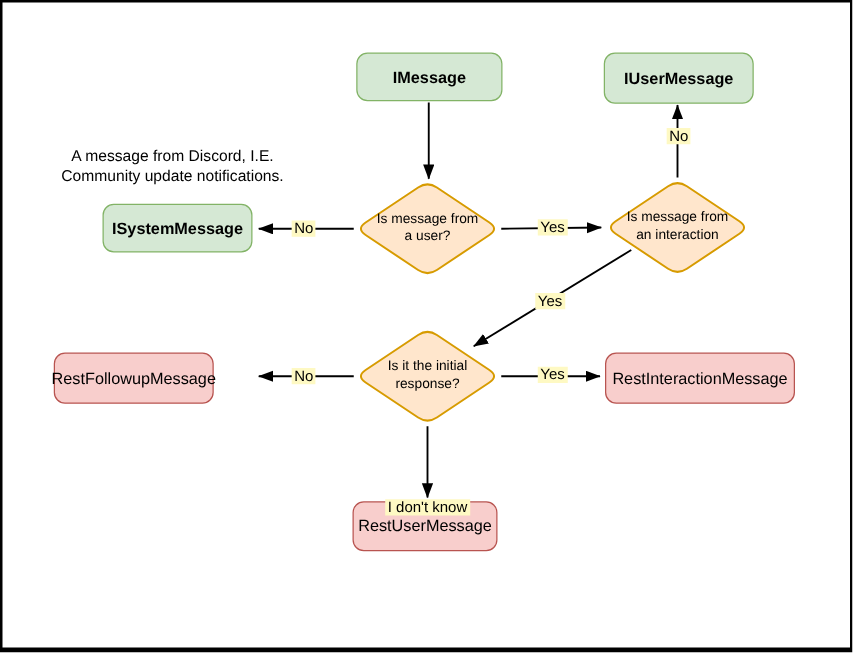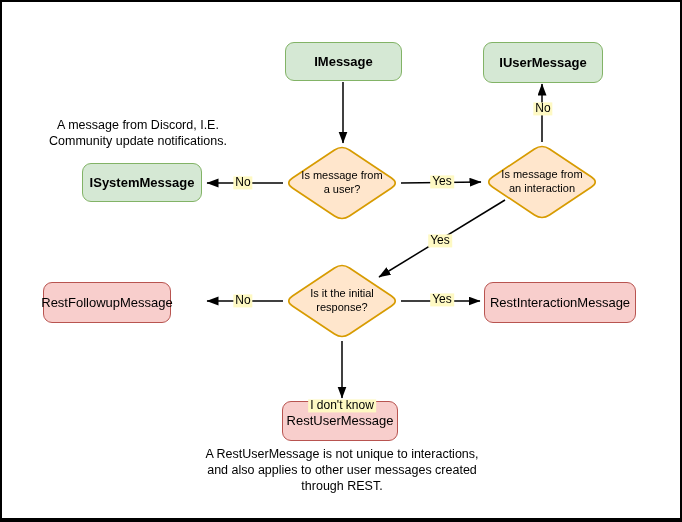--- a/index.html
+++ b/index.html
@@ -124,17 +124,14 @@
   <div class="edge-label" style="left:241px; top:181px;">No</div>
   <div class="edge-label" style="left:440px; top:180px;">Yes</div>
   <div class="edge-label" style="left:541px; top:107px;">No</div>
   <div class="edge-label" style="left:438px; top:239px;">Yes</div>
   <div class="edge-label" style="left:241px; top:299px;">No</div>
   <div class="edge-label" style="left:440px; top:298px;">Yes</div>
   <div class="edge-label" style="left:340px; top:370px;margin-top:34px;">I don't know</div>
 
   <div class="annotation" style="left:30px; top:115px; width:212px;">A message from Discord, I.E.
 Community update notifications.</div>
-  <div class="annotation" style="left:190px; top:444px; width:300px;">A RestUserMessage is not unique to interactions,
-and also applies to other user messages created
-through REST.</div>
 
 </div>
 
 </body></html>

